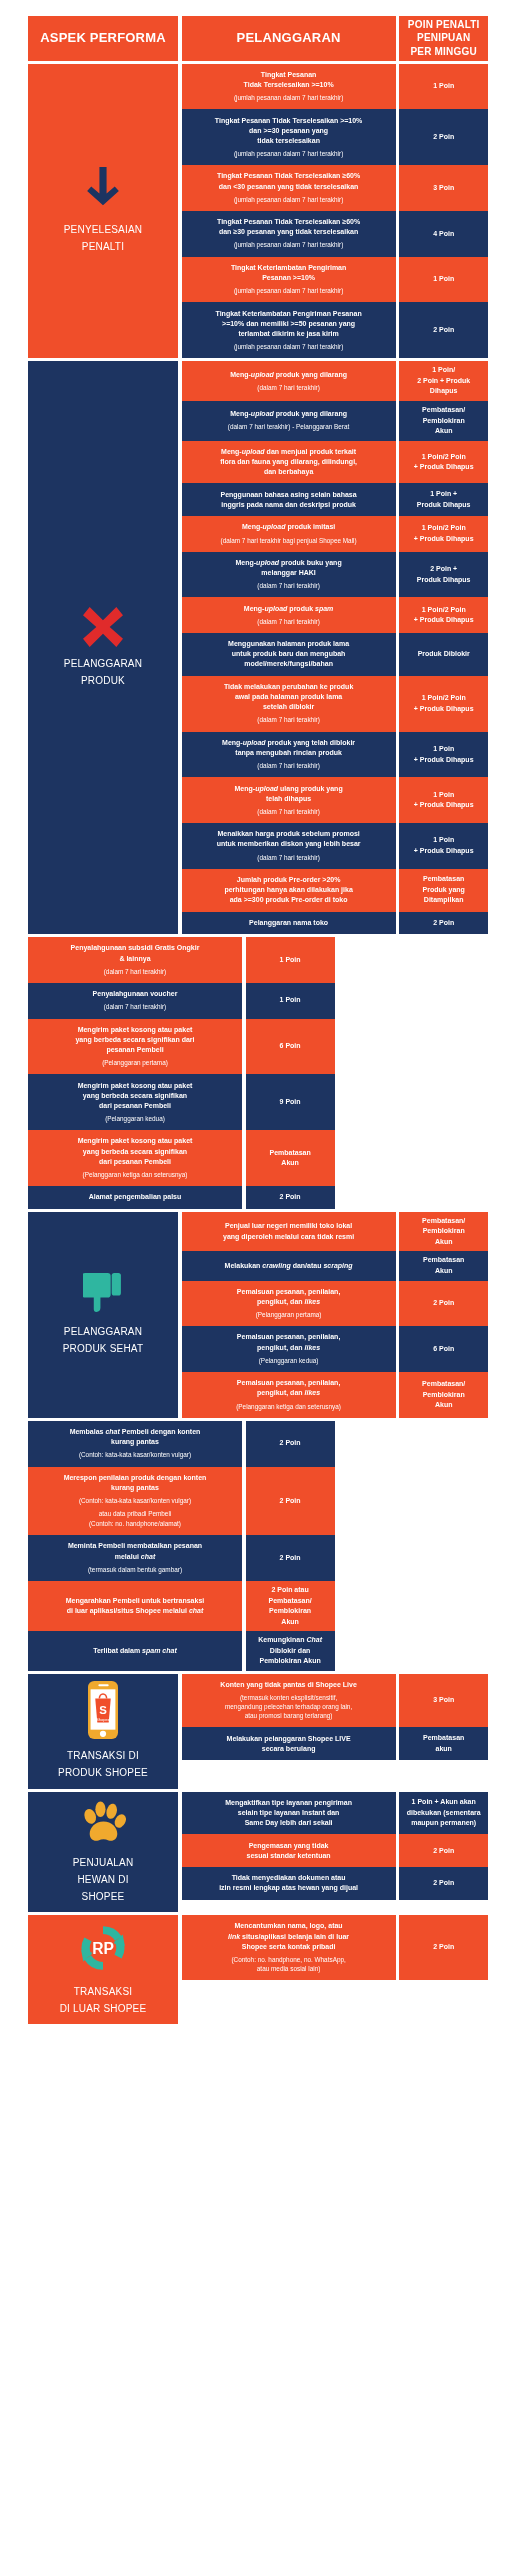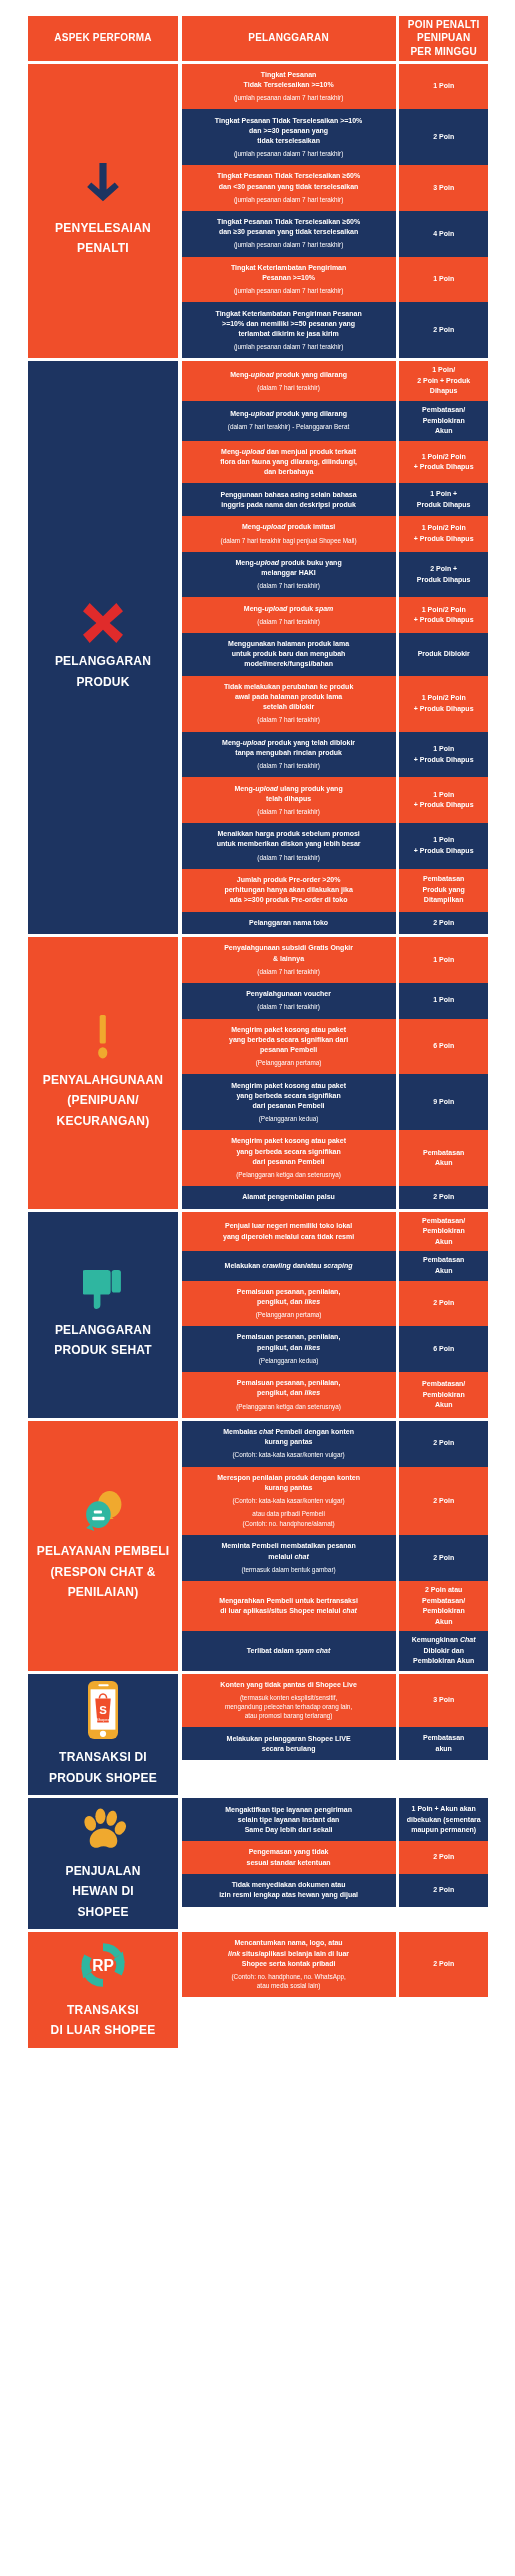--- a/index.html
+++ b/index.html
@@ -12,38 +12,38 @@
     width:515px;height:2576px;position:relative;
     box-sizing:border-box;
     padding:15.5px 15.5px 0 28px;
   }
   
   .hdr-row{display:flex;gap:3.6px;margin-bottom:3.1px;}
   .hdr-cell{
     background:#f04e2a;color:#fff;
     display:flex;align-items:center;justify-content:center;
     text-align:center;font-weight:bold;letter-spacing:0.2px;
-    font-size:10px;line-height:1.35;padding:3.1px 2.1px;
+    font-size:13px;line-height:1.35;padding:3.1px 2.1px;
     box-sizing:border-box;height:45px;
   }
   .c-aspect{width:150px;}
   .c-viol{width:214px;}
   .c-pts{width:89px;font-size:10px;}
 
   
   .section{display:flex;gap:3.6px;margin-bottom:3.1px;}
   .aspect{
     width:150px;flex:0 0 150px;
     display:flex;flex-direction:column;
     align-items:center;justify-content:center;
     color:#fff;text-align:center;box-sizing:border-box;
     padding:7.2px 4.1px;
   }
   .aspect-label{
-    font-size:12px;font-weight:bold;line-height:1.7;
+    font-size:10px;font-weight:normal;line-height:1.7;
     letter-spacing:0.2px;margin-top:8.2px;
   }
   .icon-wrap{display:flex;align-items:center;justify-content:center;}
   .rows{flex:1 1 auto;display:flex;flex-direction:column;gap:0;}
   .row{display:flex;gap:3.6px;}
   .viol{
     width:214px;flex:0 0 214px;
     color:#fff;display:flex;flex-direction:column;
     align-items:center;justify-content:center;text-align:center;
     box-sizing:border-box;padding:6.2px 7.2px;
@@ -427,33 +427,20 @@
             </div>
             <div class="pts navy">
               <div>
                 <div>2 Poin</div>
               </div>
             </div>
           </div>
         </div>
       </div>
       <div class="section">
-        <div class="aspect orange">
-          <div class="icon-wrap">
-            <svg width="15.5" height="47" viewBox="0 0 30 92">
-              <rect x="9" y="0" width="12" height="56" rx="3" fill="#f0a92e"></rect>
-              <ellipse cx="15" cy="74" rx="9" ry="11" fill="#f0a92e"></ellipse>
-            </svg>
-          </div>
-          <div class="aspect-label">
-            <div>PENYALAHGUNAAN</div>
-            <div>(PENIPUAN/</div>
-            <div>KECURANGAN)</div>
-          </div>
-        </div>
         <div class="rows">
           <div class="row">
             <div class="viol orange">
               <div>
                 <div>Penyalahgunaan subsidi Gratis Ongkir</div>
                 <div>&amp; lainnya</div>
               </div>
               <div class="sub">
                 <div>(dalam 7 hari terakhir)</div>
               </div>
@@ -633,36 +620,20 @@
               <div>
                 <div>Pembatasan/</div>
                 <div>Pemblokiran</div>
                 <div>Akun</div>
               </div>
             </div>
           </div>
         </div>
       </div>
       <div class="section">
-        <div class="aspect orange">
-          <div class="icon-wrap">
-            <svg width="44" height="44" viewBox="0 0 86 86">
-              <ellipse cx="56" cy="30" rx="23" ry="26" fill="#f0a92e"></ellipse>
-              <path d="M50 48 l14 10 l-16 2 z" fill="#f0a92e"></path>
-              <ellipse cx="34" cy="50" rx="24" ry="26" fill="#2fb6a0"></ellipse>
-              <path d="M20 68 l6 14 l-16 -6 z" fill="#2fb6a0"></path>
-              <rect x="25" y="42" width="16" height="6" rx="2" fill="#fff"></rect>
-              <rect x="22" y="54" width="24" height="7" rx="2" fill="#fff"></rect>
-            </svg>
-          </div>
-          <div class="aspect-label">
-            <div>PELAYANAN PEMBELI</div>
-            <div>(RESPON CHAT &amp; PENILAIAN)</div>
-          </div>
-        </div>
         <div class="rows">
           <div class="row">
             <div class="viol navy">
               <div>
                 <div>Membalas <span class="it">chat</span> Pembeli dengan konten</div>
                 <div>kurang pantas</div>
               </div>
               <div class="sub">
                 <div>(Contoh: kata-kata kasar/konten vulgar)</div>
               </div>

